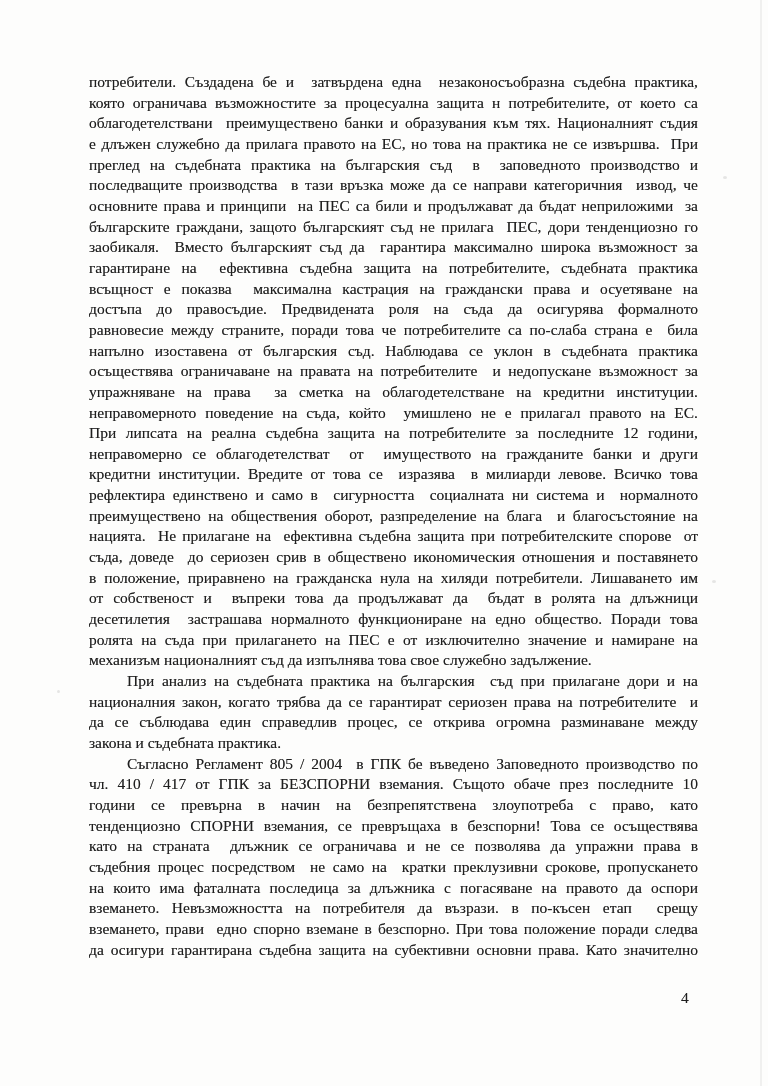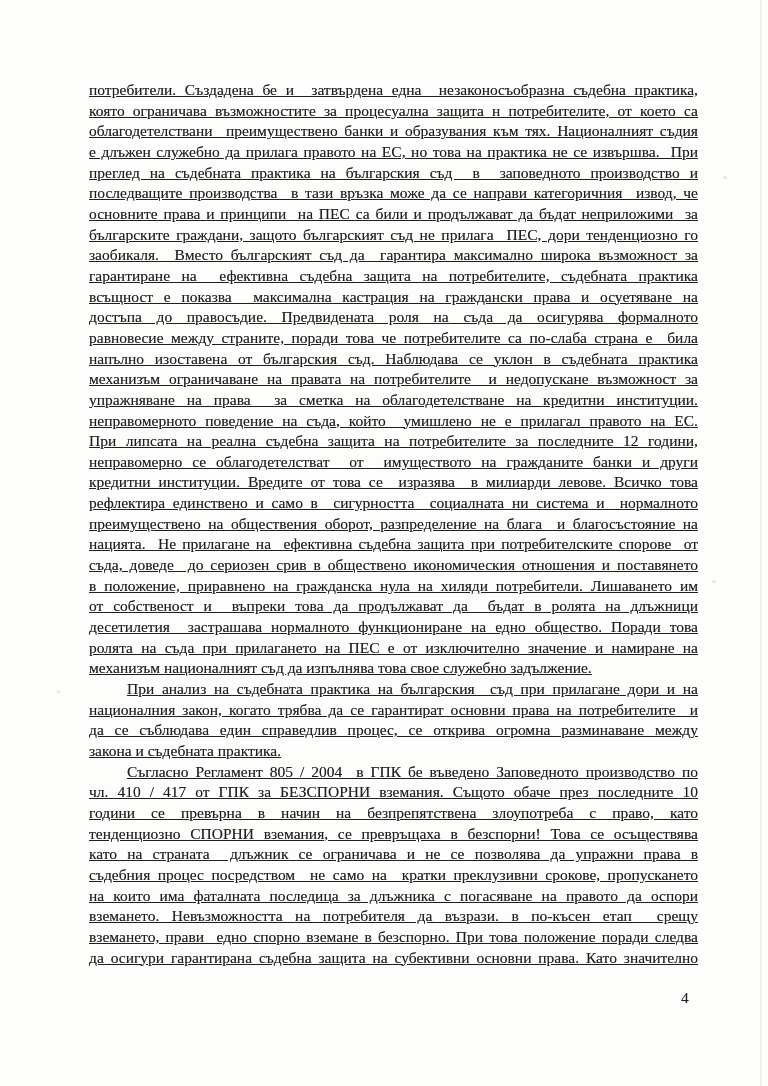--- a/index.html
+++ b/index.html
@@ -12,24 +12,23 @@
     position: relative;
     font-family: "Liberation Serif", serif;
     overflow: hidden;
   }
   .page {
     position: absolute;
     inset: 0;
   }
   .text-block {
     position: absolute;
-    top: 80px;
+    top: 72px;
     left: 89px;
     width: 609px;
-    text-decoration: underline;
   }
   .para {
     margin: 0;
     padding: 0;
   }
   .line {
     font-size: 15.5px;
     line-height: 20.65px;
     text-align: justify;
     text-align-last: justify;
@@ -80,39 +79,39 @@
         <div class="line">преглед на съдебната практика на българския съд  в  заповедното производство и</div>
         <div class="line">последващите производства  в тази връзка може да се направи категоричния  извод, че</div>
         <div class="line">основните права и принципи  на ПЕС са били и продължават да бъдат неприложими  за</div>
         <div class="line">българските граждани, защото българският съд не прилага  ПЕС, дори тенденциозно го</div>
         <div class="line">заобикаля.  Вместо българският съд да  гарантира максимално широка възможност за</div>
         <div class="line">гарантиране на  ефективна съдебна защита на потребителите, съдебната практика</div>
         <div class="line">всъщност е показва  максимална кастрация на граждански права и осуетяване на</div>
         <div class="line">достъпа до правосъдие. Предвидената роля на съда да осигурява формалното</div>
         <div class="line">равновесие между страните, поради това че потребителите са по-слаба страна е  била</div>
         <div class="line">напълно изоставена от българския съд. Наблюдава се уклон в съдебната практика</div>
-        <div class="line">механизъм ограничаване на правата на потребителите  и недопускане възможност за</div>
+        <div class="line">осъществява ограничаване на правата на потребителите  и недопускане възможност за</div>
         <div class="line">упражняване на права  за сметка на облагодетелстване на кредитни институции.</div>
         <div class="line">неправомерното поведение на съда, който  умишлено не е прилагал правото на ЕС.</div>
         <div class="line">При липсата на реална съдебна защита на потребителите за последните 12 години,</div>
         <div class="line">неправомерно се облагодетелстват  от  имуществото на гражданите банки и други</div>
         <div class="line">кредитни институции. Вредите от това се  изразява  в милиарди левове. Всичко това</div>
         <div class="line">рефлектира единствено и само в  сигурността  социалната ни система и  нормалното</div>
         <div class="line">преимуществено на обществения оборот, разпределение на блага  и благосъстояние на</div>
         <div class="line">нацията.  Не прилагане на  ефективна съдебна защита при потребителските спорове  от</div>
         <div class="line">съда, доведе  до сериозен срив в обществено икономическия отношения и поставянето</div>
         <div class="line">в положение, приравнено на гражданска нула на хиляди потребители. Лишаването им</div>
         <div class="line">от собственост и  въпреки това да продължават да  бъдат в ролята на длъжници</div>
         <div class="line">десетилетия  застрашава нормалното функциониране на едно общество. Поради това</div>
         <div class="line">ролята на съда при прилагането на ПЕС е от изключително значение и намиране на</div>
         <div class="line para-end">механизъм националният съд да изпълнява това свое служебно задължение.</div>
       </div>
       <div class="para">
         <div class="line indent">При анализ на съдебната практика на българския  съд при прилагане дори и на</div>
-        <div class="line">националния закон, когато трябва да се гарантират основни права на потребителите  и</div>
+        <div class="line">националния закон, когато трябва да се гарантират сериозен права на потребителите  и</div>
         <div class="line">да се съблюдава един справедлив процес, се открива огромна разминаване между</div>
         <div class="line para-end">закона и съдебната практика.</div>
       </div>
       <div class="para">
         <div class="line indent">Съгласно Регламент 805 / 2004  в ГПК бе въведено Заповедното производство по</div>
         <div class="line">чл. 410 / 417 от ГПК за БЕЗСПОРНИ вземания. Същото обаче през последните 10</div>
         <div class="line">години се превърна в начин на безпрепятствена злоупотреба с право, като</div>
         <div class="line">тенденциозно СПОРНИ вземания, се превръщаха в безспорни! Това се осъществява</div>
         <div class="line">като на страната  длъжник се ограничава и не се позволява да упражни права в</div>
         <div class="line">съдебния процес посредством  не само на  кратки преклузивни срокове, пропускането</div>

